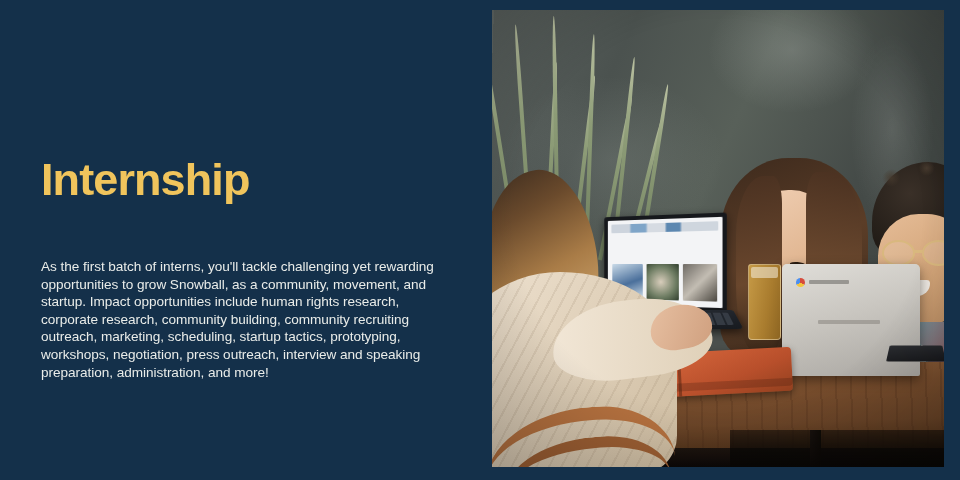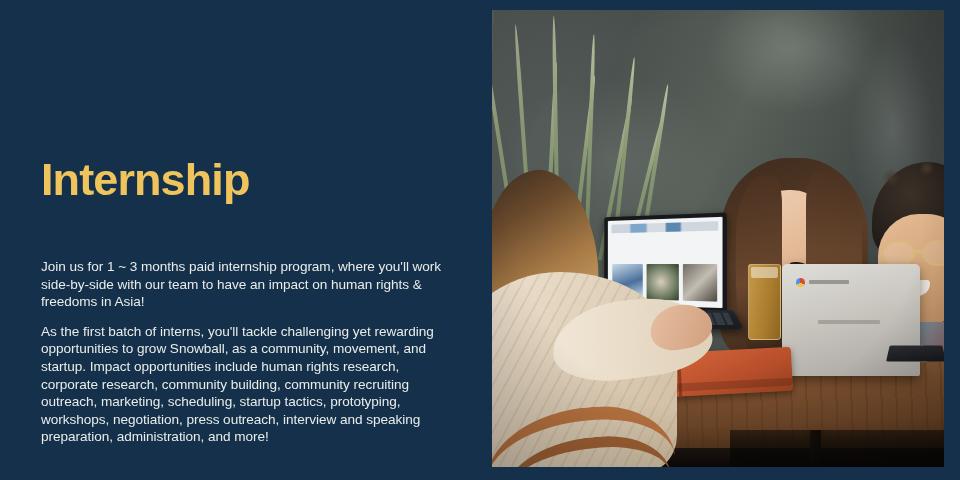--- a/index.html
+++ b/index.html
@@ -542,21 +542,20 @@
 
 <div class="slide">
 
   <div class="text-pane">
 
     <div class="title-block">
       <span class="title-line">Internship</span>
     </div>
 
     <div class="body-block">
-      <p class="para">Join us for 1 ~ 3 months paid internship program, where you'll work side-by-side with our team to have an impact on human rights &amp; freedoms in Asia!</p>
       <p class="para">As the first batch of interns, you'll tackle challenging yet rewarding opportunities to grow Snowball, as a community, movement, and startup. Impact opportunities include human rights research, corporate research, community building, community recruiting outreach, marketing, scheduling, startup tactics, prototyping, workshops, negotiation, press outreach, interview and speaking preparation, administration, and more!</p>
     </div>
 
   </div>
 
   <div class="photo-frame">
     <div class="photo">
 
       <div class="wall"></div>
 

